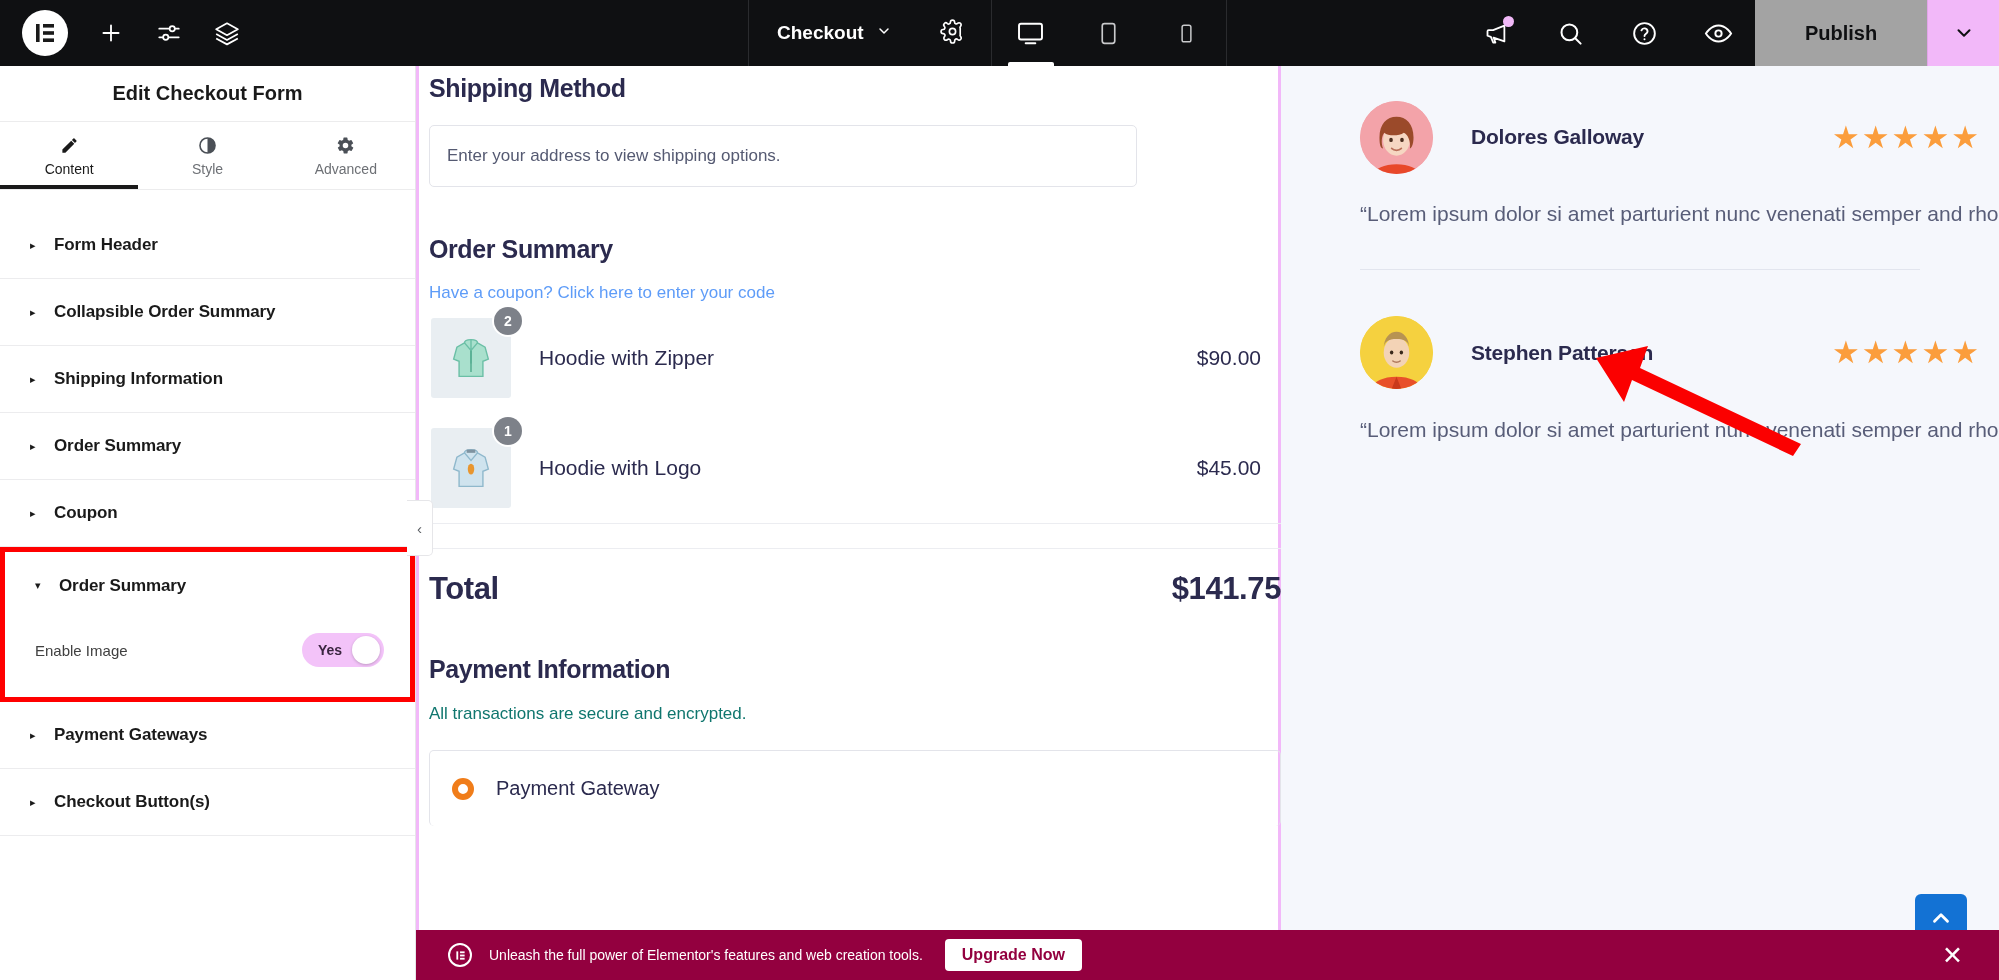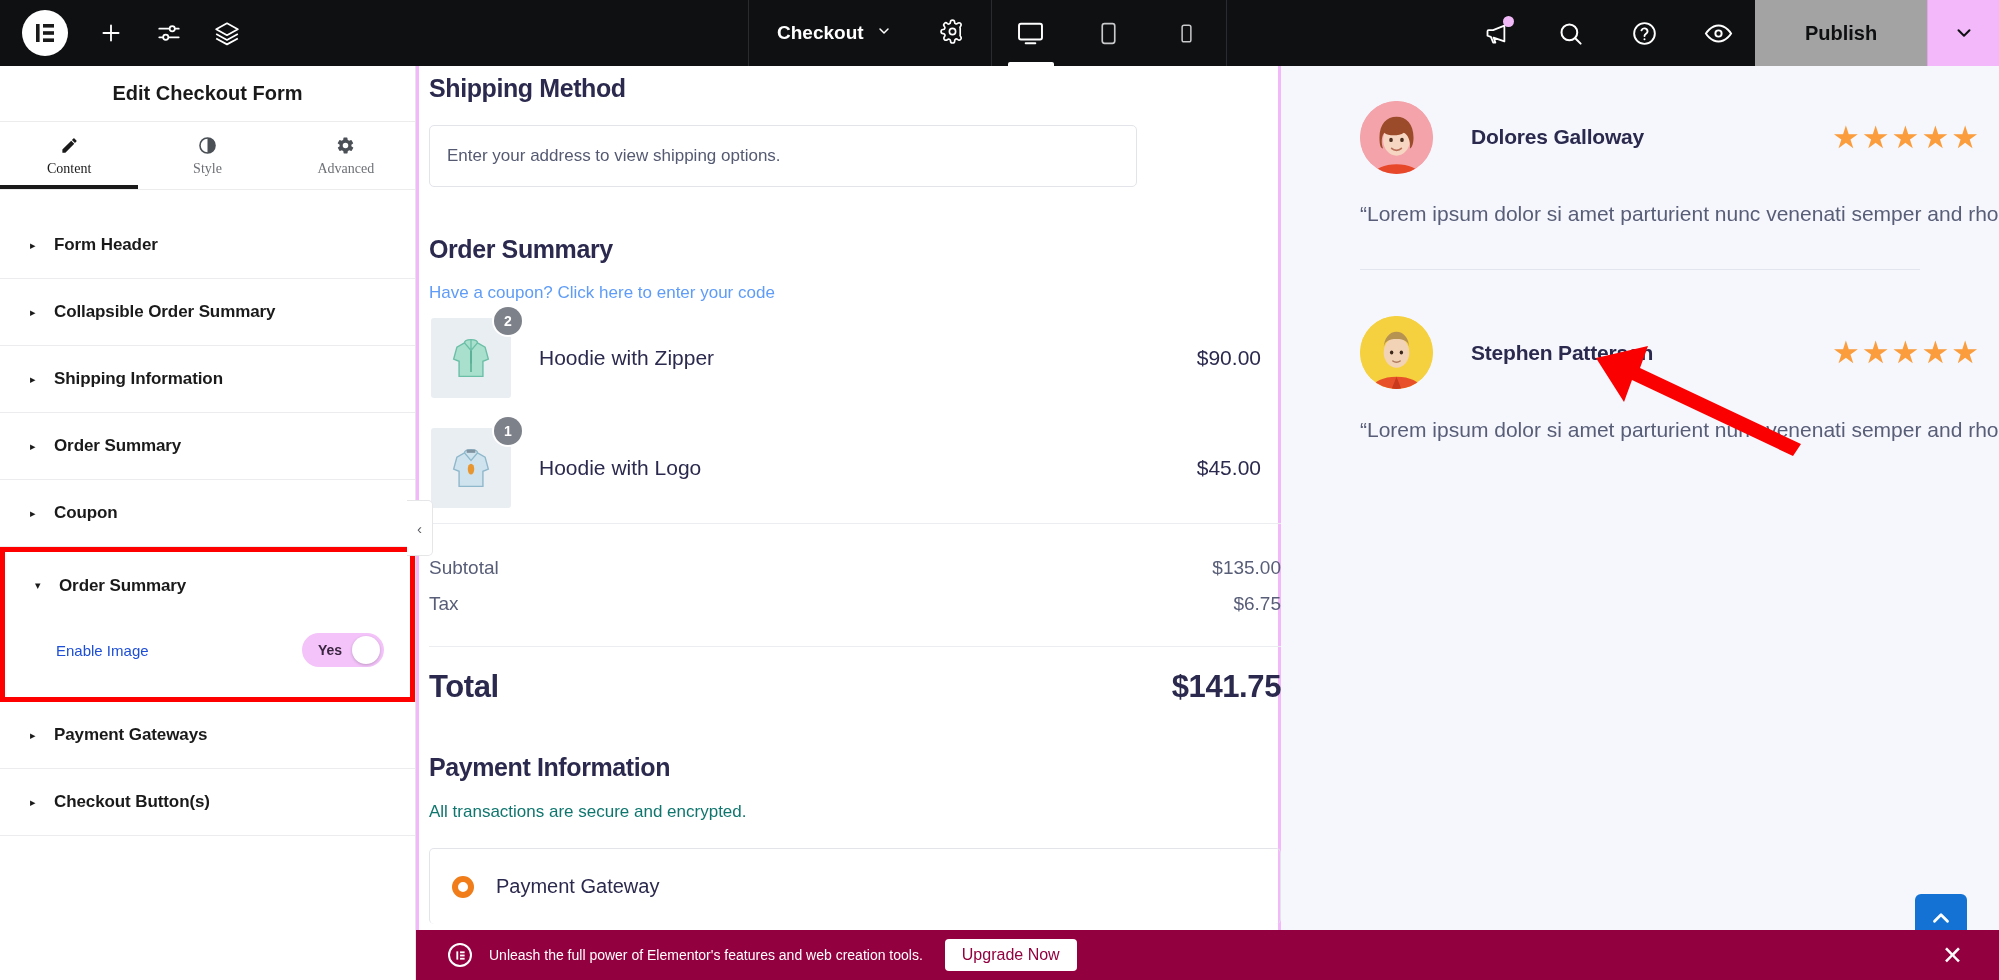--- a/index.html
+++ b/index.html
@@ -67,21 +67,21 @@
   
   .sidebar {
     position:absolute; left:0; top:66px; width:416px; height:914px;
     background:#ffffff; border-right:1px solid #e6e6e9; overflow:hidden;
   }
   .sb-title {
     height:56px; display:flex; align-items:center; justify-content:center;
     font-size:20px; font-weight:700; color:#1a1a1a;
     border-bottom:1px solid #ececed;
   }
-  .sb-tabs { display:flex; border-bottom:1px solid #ececed; height:68px;font-family:Liberation Serif, serif; }
+  .sb-tabs { display:flex; border-bottom:1px solid #ececed; height:68px; }
   .sb-tab {
     flex:1; display:flex; flex-direction:column; align-items:center;
     justify-content:center; gap:5px; cursor:pointer; position:relative;
     color:#6d7075; font-size:14px;
   }
   .sb-tab.active { color:#1a1a1a; }
   .sb-tab.active::after {
     content:""; position:absolute; bottom:0; left:0; right:0; height:4px;
     background:#1a1a1a;
   }
@@ -95,21 +95,21 @@
   .acc-caret { font-size:11px; color:#1a1a1a; width:10px; }
   .acc-label { font-size:17px; font-weight:700; color:#1a1a1a; letter-spacing:-0.1px; }
   .acc-open-wrap {
     border:5px solid #ff0000; margin:0; position:relative;
   }
   .acc-open-wrap .acc-row { border-bottom:none; }
   .ctrl-row {
     display:flex; align-items:center; justify-content:space-between;
     padding:14px 26px 30px 30px;
   }
-  .ctrl-label { font-size:15px; color:#1d4ed8;margin-left:21px; }
+  .ctrl-label { font-size:15px; color:#404040; }
   .toggle {
     width:82px; height:34px; border-radius:17px; background:#f3c3f9;
     display:flex; align-items:center; justify-content:space-between;
     padding:3px 4px 3px 0; cursor:pointer; position:relative;
   }
   .toggle .tg-text {
     font-size:14px; font-weight:600; color:#3a2540; padding-left:16px;
   }
   .toggle .knob {
     width:28px; height:28px; border-radius:50%; background:#ffffff;
@@ -236,21 +236,21 @@
     position:absolute; left:416px; bottom:0; width:1583px; height:50px;
     background:#93003f; display:flex; align-items:center; z-index:70;
   }
   .notice-e {
     width:24px; height:24px; border-radius:50%; border:2px solid #ffffff;
     display:flex; align-items:center; justify-content:center; margin-left:32px; flex:none;
   }
   .notice-text { color:#ffffff; font-size:14px; margin-left:17px; }
   .upgrade-btn {
     margin-left:22px; background:#ffffff; color:#93003f; font-size:16px;
-    font-weight:400; padding:7px 17px; border-radius:4px; cursor:pointer;
+    font-weight:700; padding:7px 17px; border-radius:4px; cursor:pointer;
   }
   .notice-close {
     position:absolute; right:36px; color:#ffffff; font-size:25px; cursor:pointer;
     line-height:1;
   }
 </style>
 </head>
 <body>
 
 <div id="app">
@@ -482,30 +482,20 @@
               <path d="M20 7h8v3h-8z" fill="#7f93a1" stroke="none"></path>
             </svg>
             <span class="qty-badge">1</span>
           </div>
           <div class="item-name">Hoodie with Logo</div>
           <div class="item-price">$45.00</div>
         </div>
 
         <div class="items-sep"></div>
 
-        <div class="totals-wrap">
-          <div class="tot-row">
-            <span>Subtotal</span>
-            <span class="tv">$135.00</span>
-          </div>
-          <div class="tot-row">
-            <span>Tax</span>
-            <span class="tv">$6.75</span>
-          </div>
-        </div>
 
         <div class="grand-sep"></div>
         <div class="grand-row">
           <span class="grand-label">Total</span>
           <span class="grand-val">$141.75</span>
         </div>
 
         <div class="sec-h pay-head">Payment Information</div>
         <div class="pay-sub">All transactions are secure and encrypted.</div>
         <div class="pay-box">

